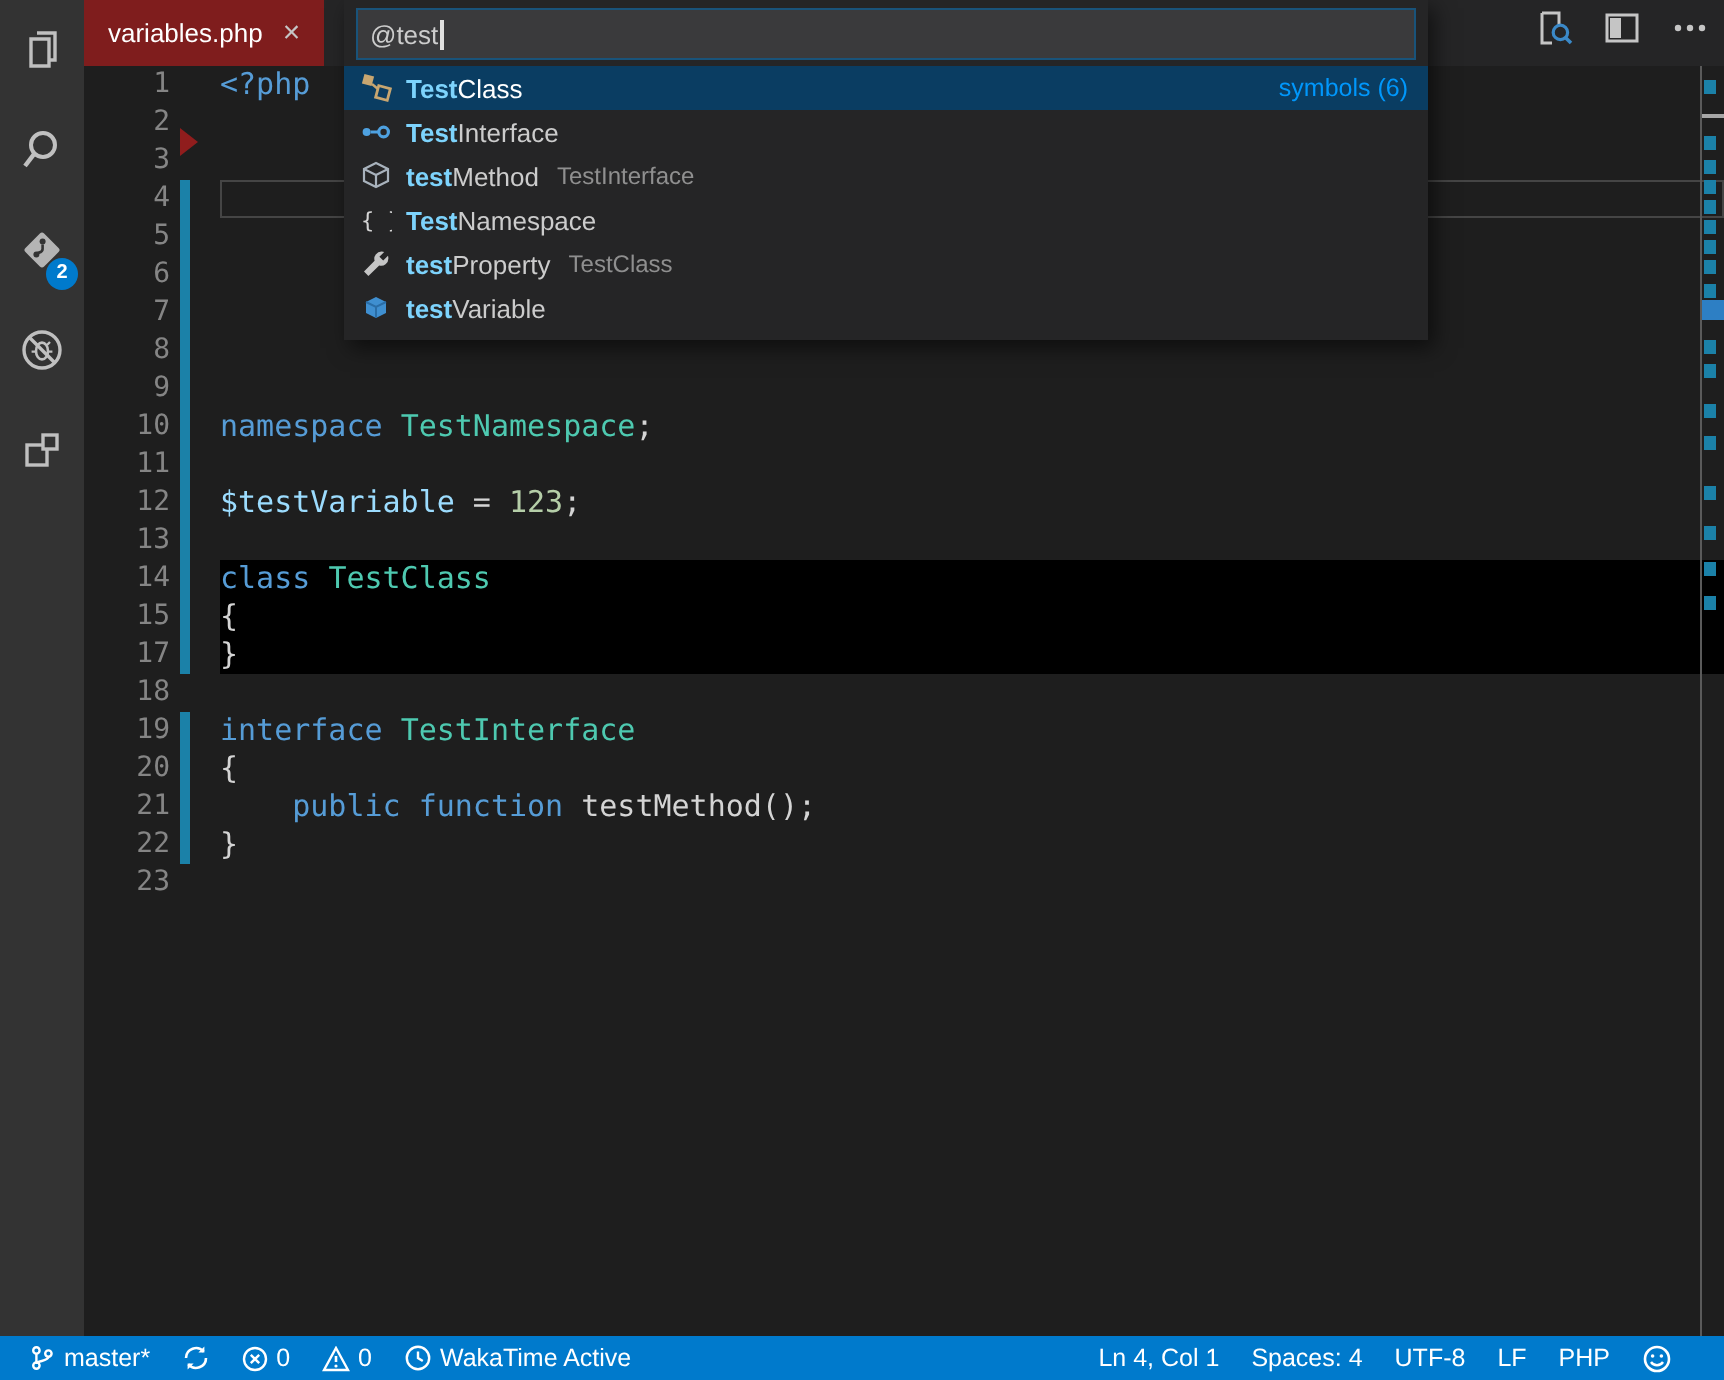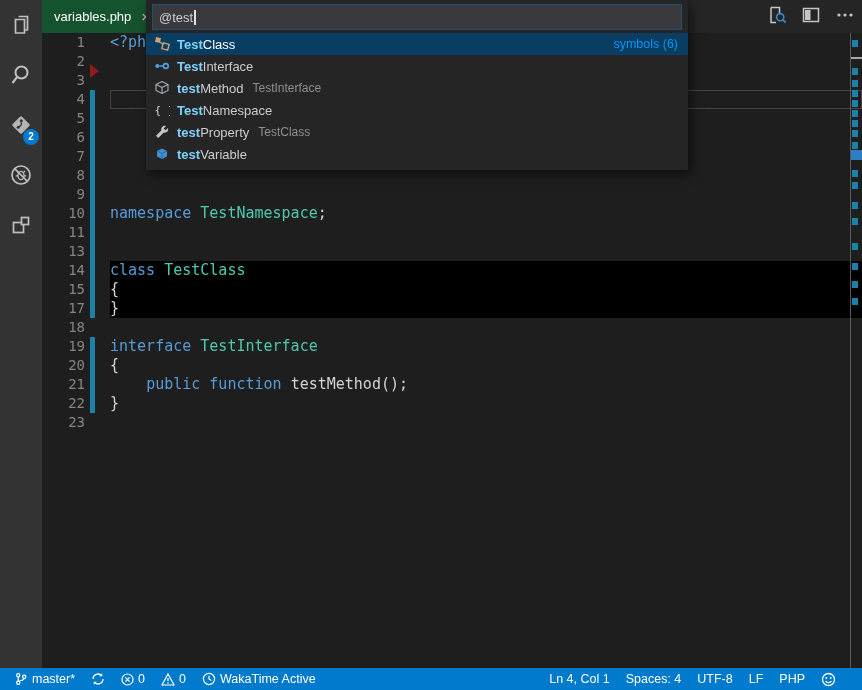--- a/index.html
+++ b/index.html
@@ -8,21 +8,21 @@
 
   
   .activity-bar{position:absolute;left:0;top:0;bottom:22px;width:42px;background:#333333;z-index:5;}
   .ab-item{position:relative;width:42px;height:50px;display:flex;align-items:center;justify-content:center;cursor:pointer;}
   .ab-item svg{display:block;}
   .ab-badge{position:absolute;right:3px;bottom:5px;min-width:16px;height:16px;border-radius:50%;
             background:#007acc;color:#fff;font-size:10px;line-height:16px;text-align:center;font-weight:bold;}
 
   
   .tabbar{position:absolute;left:42px;top:0;right:0;height:33px;background:#252526;z-index:2;}
-  .tab{position:absolute;left:0;top:0;height:33px;background:#14532d;display:flex;align-items:center;
+  .tab{position:absolute;left:0;top:0;height:33px;background:#7f1d1d;display:flex;align-items:center;
        padding:0 12px;color:#ffffff;font-size:13px;cursor:pointer;}
   .tab-close{margin-left:10px;color:#c5c5c5;font-size:15px;line-height:15px;cursor:pointer;}
   .title-actions{position:absolute;right:6px;top:0;height:33px;display:flex;align-items:center;gap:12px;}
   .ta-btn{width:22px;height:22px;display:flex;align-items:center;justify-content:center;cursor:pointer;}
 
   
   .editor{position:absolute;left:42px;top:33px;right:0;bottom:22px;background:#1e1e1e;overflow:hidden;
           font-family:"DejaVu Sans Mono",monospace;font-size:15px;}
   .line{display:flex;height:19px;line-height:19px;white-space:pre;}
   .ln{width:43px;text-align:right;color:#858585;font-size:14px;flex:none;user-select:none;}
@@ -36,21 +36,21 @@
   .del-triangle{position:absolute;left:48px;width:0;height:0;border-top:7px solid transparent;
                 border-bottom:7px solid transparent;border-left:9px solid #901d1d;}
 
   
   .ruler{position:absolute;right:0;top:0;bottom:0;width:11px;border-left:1px solid #5a5a5a;z-index:3;cursor:pointer;}
   .rmark{position:absolute;left:1px;width:6px;height:7px;background:#1b81a8;}
   .rmark.wide{left:0;width:11px;height:10px;background:#2d7fc4;}
   .rmark.cursor{left:0;width:11px;height:2px;background:#a6a6a6;}
 
   
-  .quick-open{position:absolute;left:146px;top:0;width:542px;background:#252526;z-index:10;
+  .quick-open{position:absolute;left:172px;top:0;width:542px;background:#252526;z-index:10;
               box-shadow:3px 4px 10px rgba(0,0,0,.55);}
   .qo-inputwrap{padding:4px 6px 3px 6px;}
   .qo-input{height:24px;background:#3a3a3c;border:1px solid #19537a;display:flex;align-items:center;
             padding:0 6px;color:#cccccc;font-size:13px;cursor:text;}
   .caret{display:inline-block;width:1.5px;height:15px;background:#e0e0e0;margin-left:1px;}
   .qo-list{padding-bottom:5px;}
   .qo-row{height:22px;display:flex;align-items:center;padding:0 10px 0 8px;font-size:13px;color:#cccccc;cursor:pointer;}
   .qo-row.focused{background:#0a3d62;color:#ffffff;}
   .qo-icon{width:16px;height:16px;margin-right:7px;flex:none;display:flex;align-items:center;justify-content:center;}
   .qo-match{color:#7dd3fc;font-weight:bold;}
@@ -154,20 +154,21 @@
         <div class="line"><span class="ln">2</span><span class="gmark"></span><span class="content"></span></div>
         <div class="line"><span class="ln">3</span><span class="gmark"></span><span class="content"></span></div>
         <div class="line cur"><span class="ln">4</span><span class="gmark mod"></span><span class="content"></span></div>
         <div class="line"><span class="ln">5</span><span class="gmark mod"></span><span class="content"></span></div>
         <div class="line"><span class="ln">6</span><span class="gmark mod"></span><span class="content"></span></div>
         <div class="line"><span class="ln">7</span><span class="gmark mod"></span><span class="content"></span></div>
         <div class="line"><span class="ln">8</span><span class="gmark mod"></span><span class="content"></span></div>
         <div class="line"><span class="ln">9</span><span class="gmark mod"></span><span class="content"></span></div>
         <div class="line"><span class="ln">10</span><span class="gmark mod"></span><span class="content"><span class="tok-kw">namespace</span><span class="tok-pl"> </span><span class="tok-type">TestNamespace</span><span class="tok-pl">;</span></span></div>
         <div class="line"><span class="ln">11</span><span class="gmark mod"></span><span class="content"></span></div>
+        <div class="line"><span class="ln">12</span><span class="gmark mod"></span><span class="content"><span class="tok-var">$testVariable</span><span class="tok-pl"> = </span><span class="tok-num">123</span><span class="tok-pl">;</span></span></div>
         <div class="line"><span class="ln">13</span><span class="gmark mod"></span><span class="content"></span></div>
         <div class="line hl"><span class="ln">14</span><span class="gmark mod"></span><span class="content"><span class="tok-kw">class</span><span class="tok-pl"> </span><span class="tok-type">TestClass</span></span></div>
         <div class="line hl"><span class="ln">15</span><span class="gmark mod"></span><span class="content"><span class="tok-pl">{</span></span></div>
         <div class="line hl"><span class="ln">17</span><span class="gmark mod"></span><span class="content"><span class="tok-pl">}</span></span></div>
         <div class="line"><span class="ln">18</span><span class="gmark"></span><span class="content"></span></div>
         <div class="line"><span class="ln">19</span><span class="gmark mod"></span><span class="content"><span class="tok-kw">interface</span><span class="tok-pl"> </span><span class="tok-type">TestInterface</span></span></div>
         <div class="line"><span class="ln">20</span><span class="gmark mod"></span><span class="content"><span class="tok-pl">{</span></span></div>
         <div class="line"><span class="ln">21</span><span class="gmark mod"></span><span class="content"><span class="tok-pl">    </span><span class="tok-kw">public</span><span class="tok-pl"> </span><span class="tok-kw">function</span><span class="tok-pl"> </span><span class="tok-pl">testMethod();</span></span></div>
         <div class="line"><span class="ln">22</span><span class="gmark mod"></span><span class="content"><span class="tok-pl">}</span></span></div>
         <div class="line"><span class="ln">23</span><span class="gmark"></span><span class="content"></span></div>

